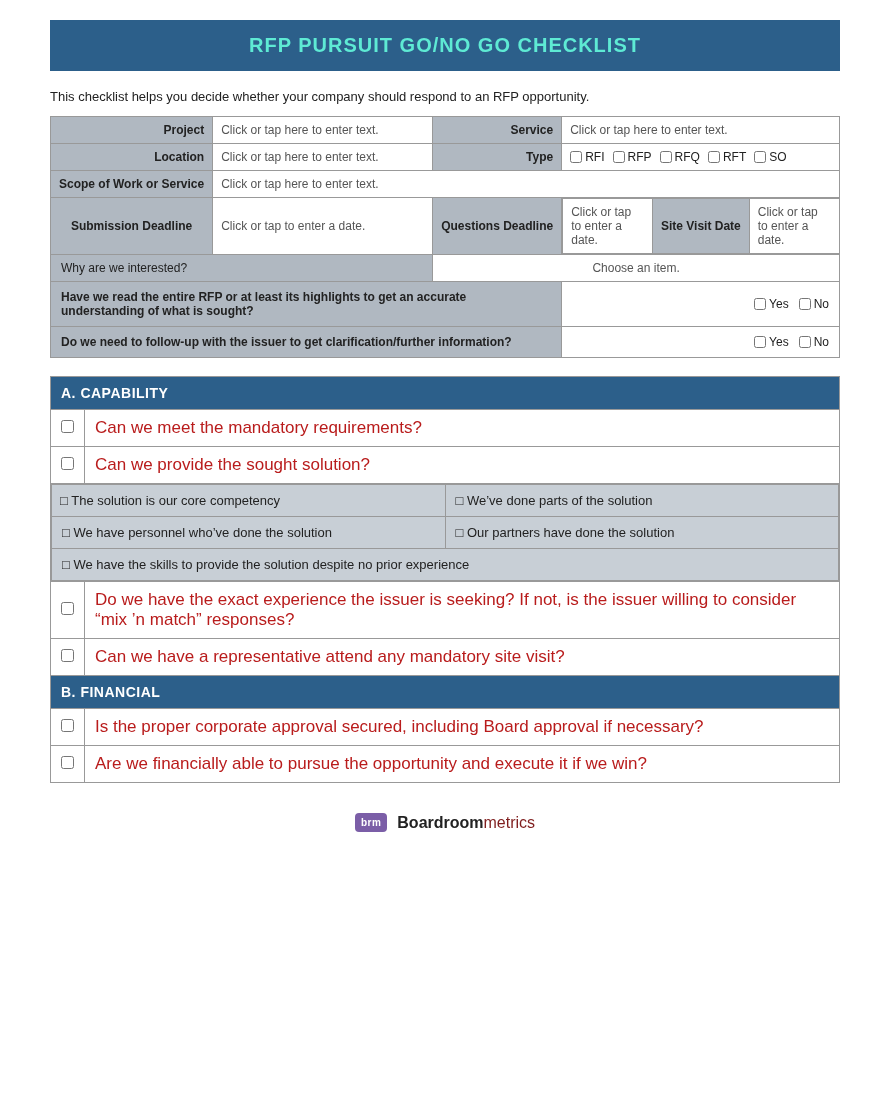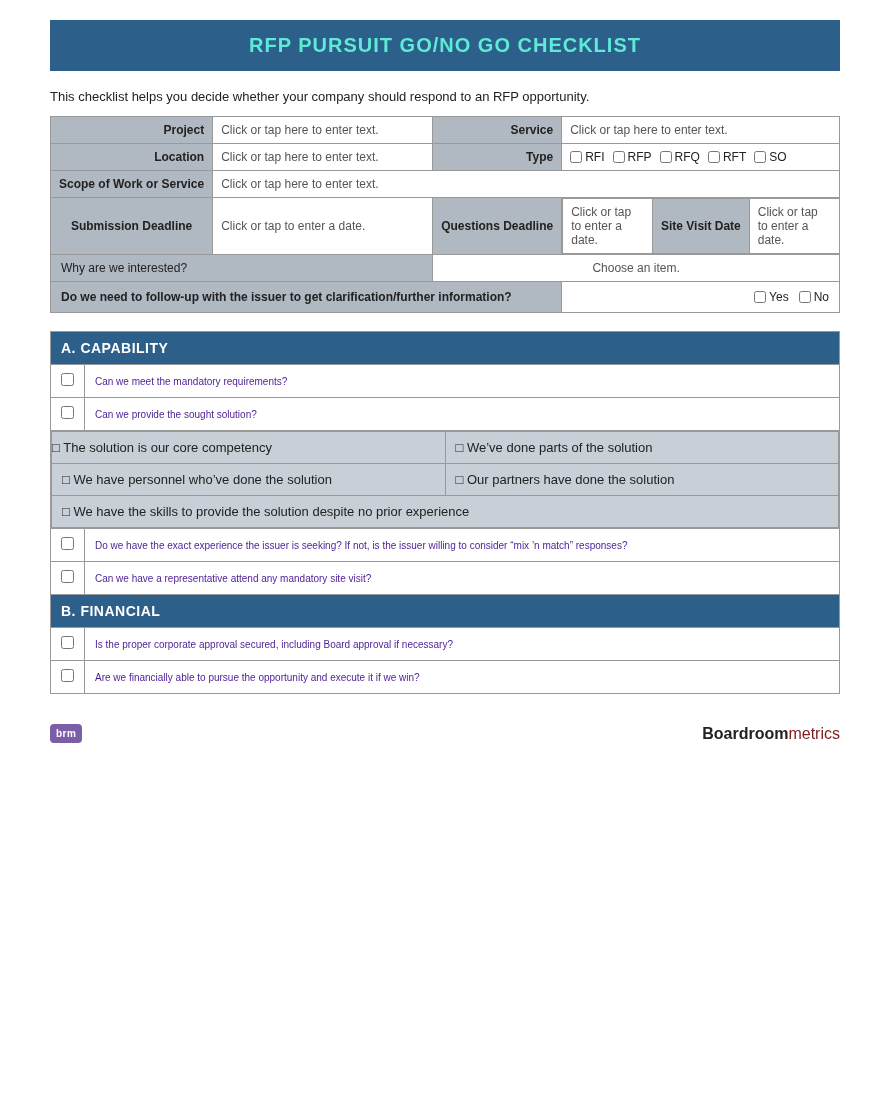--- a/index.html
+++ b/index.html
@@ -96,30 +96,30 @@
       letter-spacing: 0.5px;
       padding: 10px 14px;
     }
     .row-checkbox {
       width: 30px;
       text-align: center;
       vertical-align: top;
       padding-top: 10px;
     }
     .row-text {
-      font-size: 10px;
-      color: #4c1d95;
+      font-size: 17px;
+      color: #b91c1c;
       margin-top: 24px;
     }
 
     
     .footer {
       display: flex;
       align-items: center;
-      justify-content: space-between;
+      justify-content: center;
       gap: 10px;
       margin-top: 10px;
       padding-top: 10px;
     }
     .brm-logo {
       background: #7b5ea7;
       color: #fff;
       font-size: 10px;
       font-weight: bold;
       padding: 4px 6px;
@@ -187,20 +187,29 @@
         </tr>
       </tbody>
           </table>
     </td>
   </tr>
   <tr>
     <td class="label-cell" colspan="2" style="text-align:left; padding-left:10px; font-weight:normal; background:#b0b8c1;">Why are we interested?</td>
     <td class="value-cell choose-item" colspan="2" style="text-align:center;">Choose an item.</td>
   </tr>
   <tr>
+    <td colspan="3" style="background:#b0b8c1; padding:8px 10px; font-weight:bold; font-size:12px;">Have we read the entire RFP or at least its highlights to get an accurate understanding of what is sought?</td>
+    <td style="text-align:right; white-space:nowrap; padding:6px 10px;">
+      <div class="yn-cell">
+        <label class="checkbox-item"><input type="checkbox" style=""> Yes</label>
+        <label class="checkbox-item"><input type="checkbox" style=""> No</label>
+      </div>
+    </td>
+  </tr>
+  <tr>
     <td colspan="3" style="background:#b0b8c1; padding:8px 10px; font-weight:bold; font-size:12px;">Do we need to follow-up with the issuer to get clarification/further information?</td>
     <td style="text-align:right; white-space:nowrap; padding:6px 10px;">
       <div class="yn-cell">
         <label class="checkbox-item"><input type="checkbox" style=""> Yes</label>
         <label class="checkbox-item"><input type="checkbox" style=""> No</label>
       </div>
     </td>
   </tr>
 </tbody>
   </table>
@@ -217,21 +226,21 @@
   <tr>
     <td class="row-checkbox"><input type="checkbox" style=""></td>
     <td class="row-text">Can we provide the sought solution?</td>
   </tr>
 
   <tr>
     <td colspan="2" style="padding:0; border:1px solid #999;">
       <table style="width:100%; border-collapse:collapse;">
         <tbody>
               <tr>
-          <td style="background:#c8cfd6; border:1px solid #999; padding:8px 0; font-size:13px; width:50%;">□  The solution is our core competency</td>
+          <td style="background:#c8cfd6; border:1px solid #999; padding:8px 8px; font-size:13px; width:50%;">□  The solution is our core competency</td>
           <td style="background:#c8cfd6; border:1px solid #999; padding:8px 10px; font-size:13px; width:50%;">□  We’ve done parts of the solution</td>
         </tr>
         <tr>
           <td style="background:#c8cfd6; border:1px solid #999; padding:8px 10px; font-size:13px;">□  We have personnel who’ve done the solution</td>
           <td style="background:#c8cfd6; border:1px solid #999; padding:8px 10px; font-size:13px;">□  Our partners have done the solution</td>
         </tr>
         <tr>
           <td colspan="2" style="background:#c8cfd6; border:1px solid #999; padding:8px 10px; font-size:13px;">□  We have the skills to provide the solution despite no prior experience</td>
         </tr>
       </tbody>

